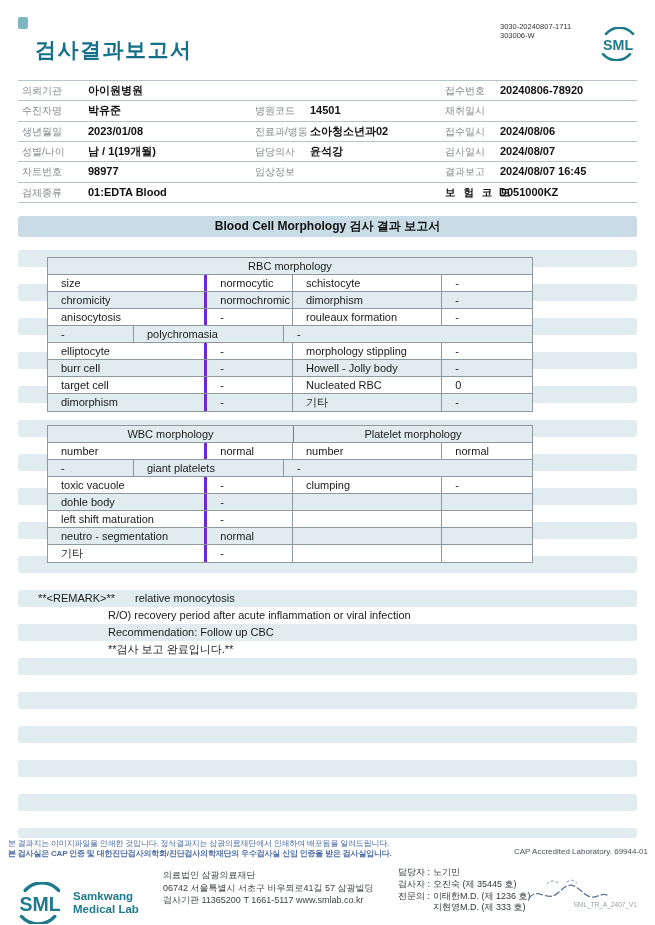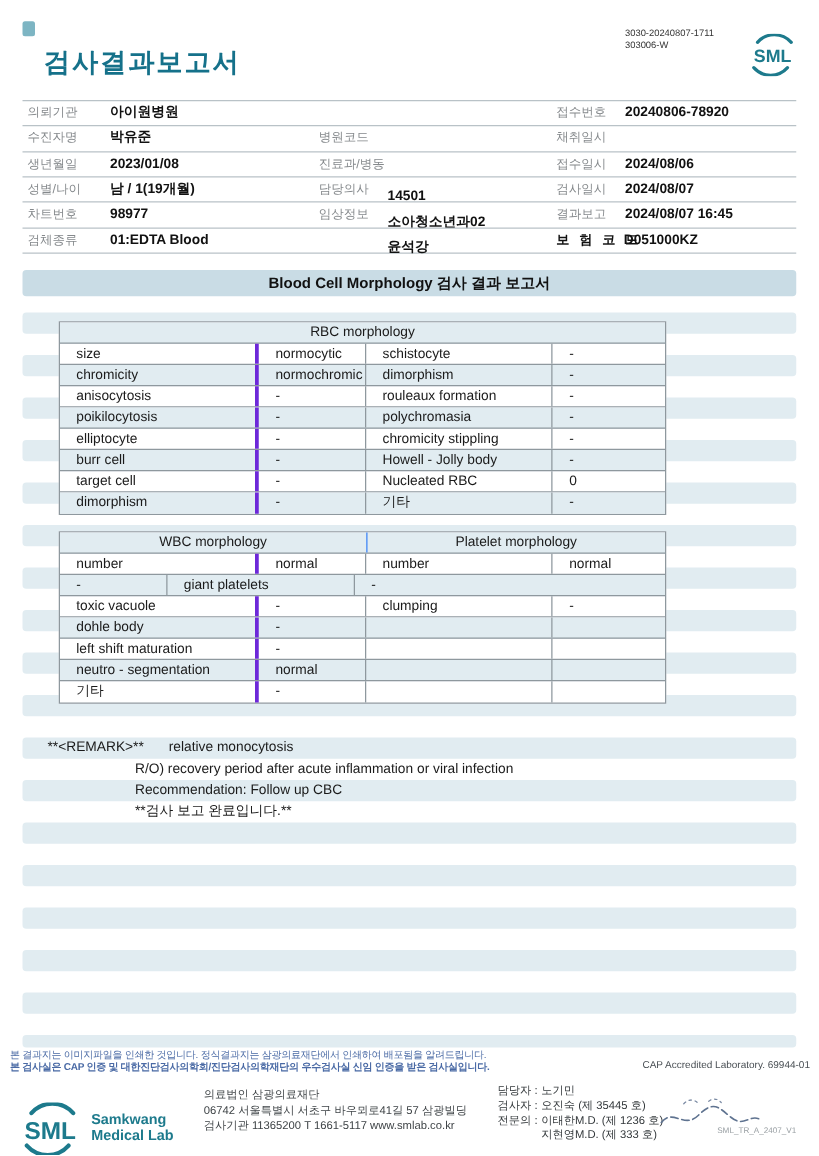--- a/index.html
+++ b/index.html
@@ -11,21 +11,21 @@
   .corner-mark{position:absolute;left:18px;top:17px;width:10px;height:12px;background:#7db5c3;border-radius:2px;}
   .report-title{position:absolute;left:35px;top:36px;font-size:21px;font-weight:700;color:#15718a;letter-spacing:1.5px;}
   .doc-codes{position:absolute;left:500px;top:22px;font-size:7.5px;line-height:9px;color:#333;}
   .logo-top{position:absolute;left:597px;top:27px;}
   
   .patient-table{position:absolute;left:18px;top:80px;width:619px;height:122px;border-bottom:1px solid #b9c2c7;}
   .prow{position:relative;height:20.33px;border-top:1px solid #b9c2c7;box-sizing:border-box;}
   .prow span{position:absolute;top:0;line-height:19px;white-space:nowrap;}
   .plabel{font-size:10px;color:#85898c;}
   .pvalue{font-size:11px;font-weight:700;color:#111;}
-  .pl1{left:4px;} .pv1{left:70px;} .pl2{left:237px;} .pv2{left:292px;margin-top:47px;} .pl3{left:427px;} .pv3{left:482px;}
+  .pl1{left:4px;} .pv1{left:70px;} .pl2{left:237px;} .pv2{left:292px;} .pl3{left:427px;} .pv3{left:482px;}
   .prow:nth-child(6) .pl3{color:#111;font-weight:700;letter-spacing:2.5px;font-size:10.5px;}
   .prow:nth-child(6) .pv3{left:481px;}
   
   .section-bar{position:absolute;left:18px;top:216px;width:619px;height:21px;background:#c9dce5;border-radius:3px;
     display:flex;align-items:center;justify-content:center;font-size:12px;font-weight:700;color:#111;z-index:2;}
   
   .stripe-bar{position:absolute;left:18px;width:619px;height:17px;background:#e1ecf1;border-radius:3px;z-index:0;}
   
   .mtable{position:absolute;left:47px;width:486px;border:1px solid #8e989e;box-sizing:border-box;z-index:1;background:#fff;}
   .mtable-rbc{top:257px;}
@@ -181,29 +181,28 @@
         <div class="mcell c2">dimorphism</div>
         <div class="mcell c3">-</div>
       </div>
       <div class="mrow">
         <div class="mcell c0">anisocytosis</div>
         <div class="mcell c1">-</div>
         <div class="mcell c2">rouleaux formation</div>
         <div class="mcell c3">-</div>
       </div>
       <div class="mrow blue">
-        <div class="mcell c0">poikilocytosis</div>
         <div class="mcell c1">-</div>
         <div class="mcell c2">polychromasia</div>
         <div class="mcell c3">-</div>
       </div>
       <div class="mrow">
         <div class="mcell c0">elliptocyte</div>
         <div class="mcell c1">-</div>
-        <div class="mcell c2">chromicity stippling</div>
+        <div class="mcell c2">morphology stippling</div>
         <div class="mcell c3">-</div>
       </div>
       <div class="mrow blue">
         <div class="mcell c0">burr cell</div>
         <div class="mcell c1">-</div>
         <div class="mcell c2">Howell - Jolly body</div>
         <div class="mcell c3">-</div>
       </div>
       <div class="mrow">
         <div class="mcell c0">target cell</div>

